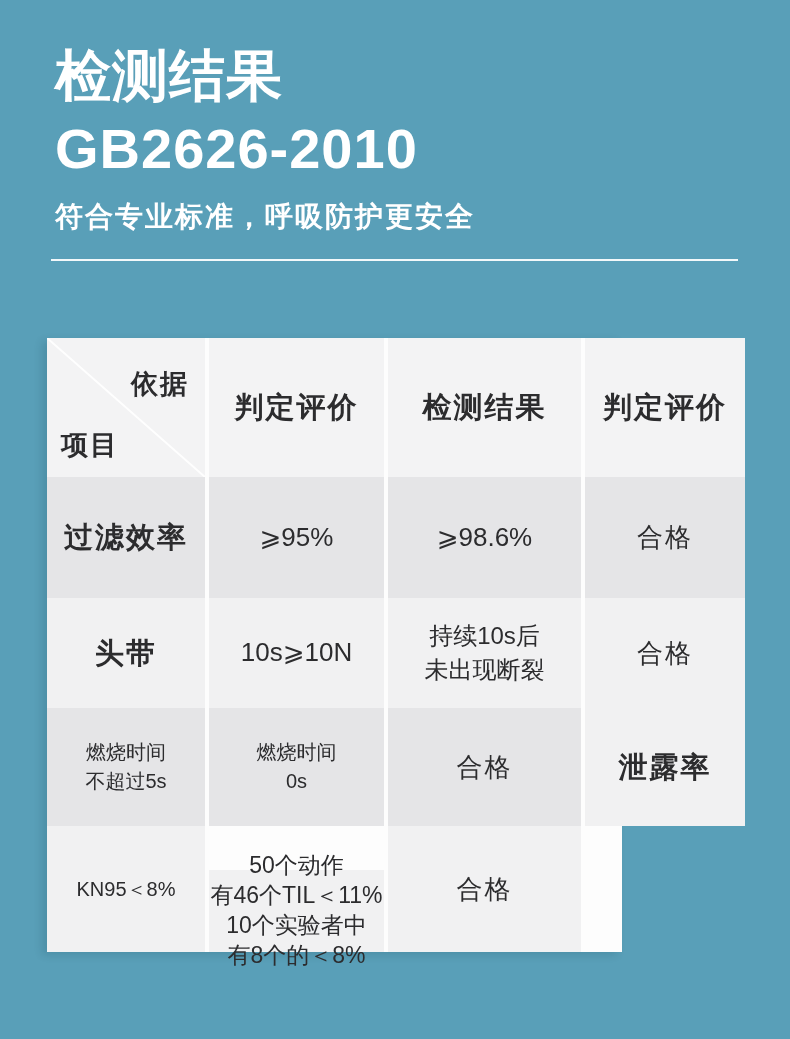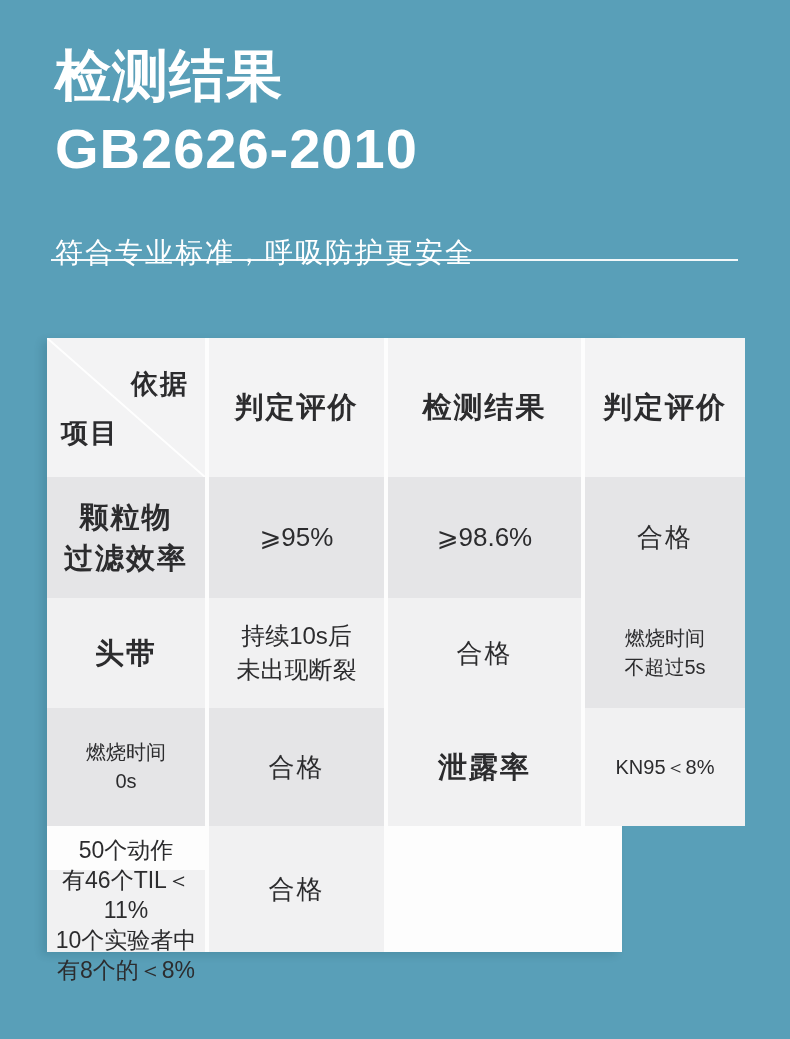--- a/index.html
+++ b/index.html
@@ -13,21 +13,21 @@
     background:#599fb8;overflow:hidden;
   }
   
   .title{
     position:absolute;left:55px;top:40px;
     font-size:56px;font-weight:800;line-height:1.3;
     color:#ffffff;letter-spacing:1px;
   }
   .subtitle{
     position:absolute;left:55px;top:198px;
-    font-size:28px;font-weight:400;color:#ffffff;letter-spacing:2px;margin-top:36px;
+    font-size:28px;font-weight:700;color:#ffffff;letter-spacing:2px;
   }
   .divider{
     position:absolute;left:51px;top:259px;width:687px;height:2px;
     background:rgba(255,255,255,0.92);
   }
   
   #table-grid{
     position:absolute;left:47px;top:338px;width:575px;height:614px;
     display:grid;
     grid-template-columns:158px 175px 193px 160px;
@@ -50,21 +50,21 @@
   .data.lines-3{font-size:24px;line-height:1.42;}
   .data.lines-4{font-size:23px;line-height:1.3;margin-top:44px;}
   
   .corner{display:block;}
   .corner svg{position:absolute;left:0;top:0;width:100%;height:100%;}
   .corner .c-top{
     position:absolute;top:28px;right:16px;
     font-size:27px;font-weight:700;letter-spacing:2px;color:#2c2c2e;
   }
   .corner .c-bottom{
-    position:absolute;bottom:26px;left:14px;
+    position:absolute;bottom:14px;left:14px;
     font-size:27px;font-weight:700;letter-spacing:2px;color:#2c2c2e;
   }
 </style>
 </head>
 <body>
 
 <div class="page">
 
   <div class="title">
     <div>检测结果</div>
@@ -82,21 +82,20 @@
       </svg>
       <span class="c-top">依据</span>
       <span class="c-bottom">项目</span>
     </div>
     <div class="cell head">判定评价</div>
     <div class="cell head">检测结果</div>
     <div class="cell head">判定评价</div>
 
   <div class="cell ra item lines-2">
         <div>
-          <div class="ln">颗粒物</div>
           <div class="ln">过滤效率</div>
         </div>
       </div>
       <div class="cell ra data lines-1">
         <div>
           <div class="ln">⩾95%</div>
         </div>
       </div>
       <div class="cell ra data lines-1">
         <div>
@@ -104,20 +103,25 @@
         </div>
       </div>
       <div class="cell ra verdict lines-1">
         <div>
           <div class="ln">合格</div>
         </div>
       </div>
       <div class="cell rb item lines-1">
         <div>
           <div class="ln">头带</div>
+        </div>
+      </div>
+      <div class="cell rb data lines-1">
+        <div>
+          <div class="ln">10s⩾10N</div>
         </div>
       </div>
       <div class="cell rb data lines-3">
         <div>
           <div class="ln">持续10s后</div>
           <div class="ln">未出现断裂</div>
         </div>
       </div>
       <div class="cell rb verdict lines-1">
         <div>

